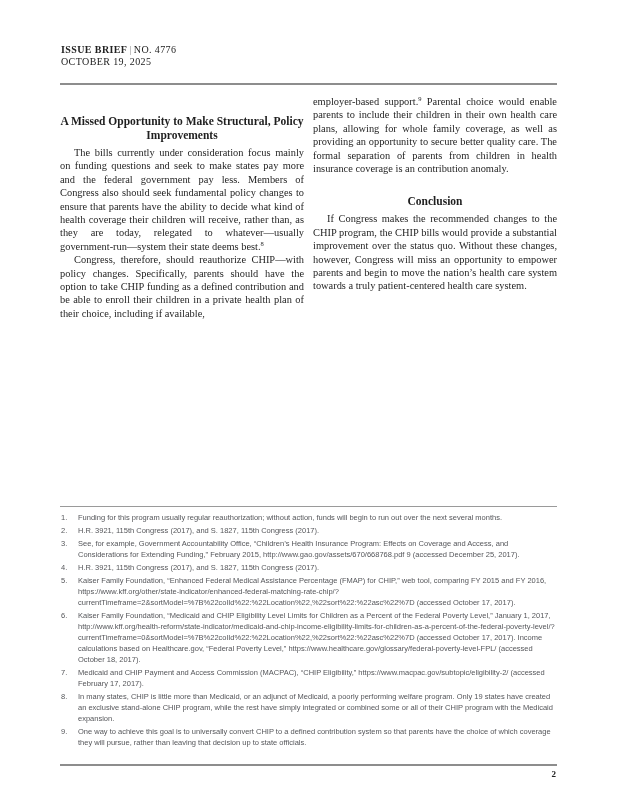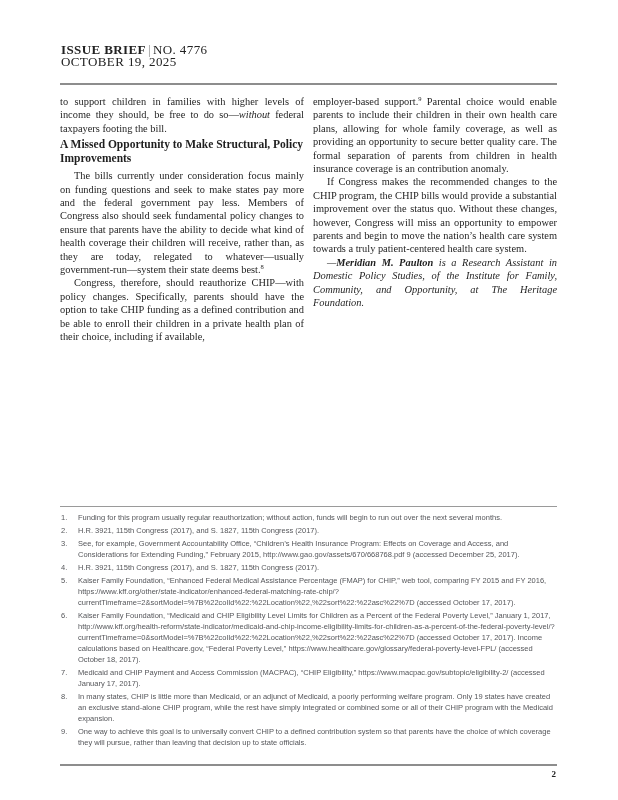--- a/index.html
+++ b/index.html
@@ -11,21 +11,21 @@
     background: #ffffff;
     overflow: hidden;
     font-family: "Liberation Serif", serif;
     color: #1f1f1f;
   }
   
   .masthead {
     position: absolute;
     left: 61px;
     top: 44px;
-    font-size: 13px;
+    font-size: 10px;
     letter-spacing: 0.4px;
     color: #222222;
     line-height: 12px;
   }
   .kicker-bold { font-weight: bold; }
   .kicker-sep  { color: #8a8a8a; padding: 0 2px; font-weight: normal; }
   .kicker-no   { font-weight: normal; }
   
   .rule { position: absolute; left: 60px; width: 497px; background: #8d8d8d; }
   .rule-top    { top: 83px;  height: 2px; }
@@ -42,23 +42,23 @@
     font-size: 10.4px;
     line-height: 13.4px;
   }
   .col { flex: 1 1 0; min-width: 0; }
   .col p { text-align: justify; }
   .col p.indent, .col p.author { text-indent: 14px; }
   .col h2 {
     font-size: 11.5px;
     line-height: 14px;
     font-weight: bold;
-    margin-top: 2px;
+    margin-top: 19px;
     margin-bottom: 4px;
-    text-align: left;
+    text-align: center;
   }
   .italic { font-style: italic; }
   .bold-italic { font-style: italic; font-weight: bold; }
   .col sup { font-size: 6.5px; line-height: 0; vertical-align: super; }
   
   .footnotes {
     position: absolute;
     left: 61px;
     top: 512px;
     width: 497px;
@@ -90,29 +90,28 @@
     <div class="kicker">
       <span class="kicker-bold">ISSUE BRIEF</span><span class="kicker-sep">|</span><span class="kicker-no">NO. 4776</span>
     </div>
     <div class="date">OCTOBER 19, 2025</div>
   </header>
 
   <div class="rule rule-top"></div>
 
   <main class="columns">
     <section class="col">
-        <p class="continued"><span>to support children in families with higher levels of income they should, be free to do so—</span><span class="italic">without</span><span> federal taxpayers footing the bill.</span></p>
         <h2 class="heading"><span>A Missed Opportunity to Make Structural, Policy Improvements</span></h2>
         <p class="indent"><span>The bills currently under consideration focus mainly on funding questions and seek to make states pay more and the federal government pay less. Members of Congress also should seek fundamental policy changes to ensure that parents have the ability to decide what kind of health coverage their children will receive, rather than, as they are today, relegated to whatever—usually government-run—system their state deems best.</span><sup>8</sup></p>
         <p class="indent"><span>Congress, therefore, should reauthorize CHIP—with policy changes. Specifically, parents should have the option to take CHIP funding as a defined contribution and be able to enroll their children in a private health plan of their choice, including if available,</span></p>
       </section>
     <section class="col">
         <p class="continued"><span>employer-based support.</span><sup>9</sup><span> Parental choice would enable parents to include their children in their own health care plans, allowing for whole family coverage, as well as providing an opportunity to secure better quality care. The formal separation of parents from children in health insurance coverage is an contribution anomaly.</span></p>
+        <h2 class="heading"><span>Conclusion</span></h2>
         <p class="indent"><span>If Congress makes the recommended changes to the CHIP program, the CHIP bills would provide a substantial improvement over the status quo. Without these changes, however, Congress will miss an opportunity to empower parents and begin to move the nation’s health care system towards a truly patient-centered health care system.</span></p>
-        <p class="author"><span class="italic">—</span><span class="bold-italic">Meridian M. Paulton</span><span class="italic"> is a Research Assistant in Domestic Policy Studies, of the Institute for Family, Community, and Opportunity, at The Heritage Foundation.</span></p>
       </section>
   </main>
 
   <div class="rule rule-notes"></div>
 
   <ol class="footnotes">
       <li class="footnote">
         <span class="fn-num">1.</span>
         <span class="fn-text">Funding for this program usually regular reauthorization; without action, funds will begin to run out over the next several months.</span>
       </li>
@@ -131,21 +130,21 @@
       <li class="footnote">
         <span class="fn-num">5.</span>
         <span class="fn-text">Kaiser Family Foundation, “Enhanced Federal Medical Assistance Percentage (FMAP) for CHIP,” web tool, comparing FY 2015 and FY 2016, https://www.kff.org/other/state-indicator/enhanced-federal-matching-rate-chip/?currentTimeframe=2&amp;sortModel=%7B%22colId%22:%22Location%22,%22sort%22:%22asc%22%7D (accessed October 17, 2017).</span>
       </li>
       <li class="footnote">
         <span class="fn-num">6.</span>
         <span class="fn-text">Kaiser Family Foundation, “Medicaid and CHIP Eligibility Level Limits for Children as a Percent of the Federal Poverty Level,” January 1, 2017, http://www.kff.org/health-reform/state-indicator/medicaid-and-chip-income-eligibility-limits-for-children-as-a-percent-of-the-federal-poverty-level/?currentTimeframe=0&amp;sortModel=%7B%22colId%22:%22Location%22,%22sort%22:%22asc%22%7D (accessed October 17, 2017). Income calculations based on Healthcare.gov, “Federal Poverty Level,” https://www.healthcare.gov/glossary/federal-poverty-level-FPL/ (accessed October 18, 2017).</span>
       </li>
       <li class="footnote">
         <span class="fn-num">7.</span>
-        <span class="fn-text">Medicaid and CHIP Payment and Access Commission (MACPAC), “CHIP Eligibility,” https://www.macpac.gov/subtopic/eligibility-2/ (accessed January 17, 2017).</span>
+        <span class="fn-text">Medicaid and CHIP Payment and Access Commission (MACPAC), “CHIP Eligibility,” https://www.macpac.gov/subtopic/eligibility-2/ (accessed February 17, 2017).</span>
       </li>
       <li class="footnote">
         <span class="fn-num">8.</span>
         <span class="fn-text">In many states, CHIP is little more than Medicaid, or an adjunct of Medicaid, a poorly performing welfare program. Only 19 states have created an exclusive stand-alone CHIP program, while the rest have simply integrated or combined some or all of their CHIP program with the Medicaid expansion.</span>
       </li>
       <li class="footnote">
         <span class="fn-num">9.</span>
         <span class="fn-text">One way to achieve this goal is to universally convert CHIP to a defined contribution system so that parents have the choice of which coverage they will pursue, rather than leaving that decision up to state officials.</span>
       </li>
     </ol>

